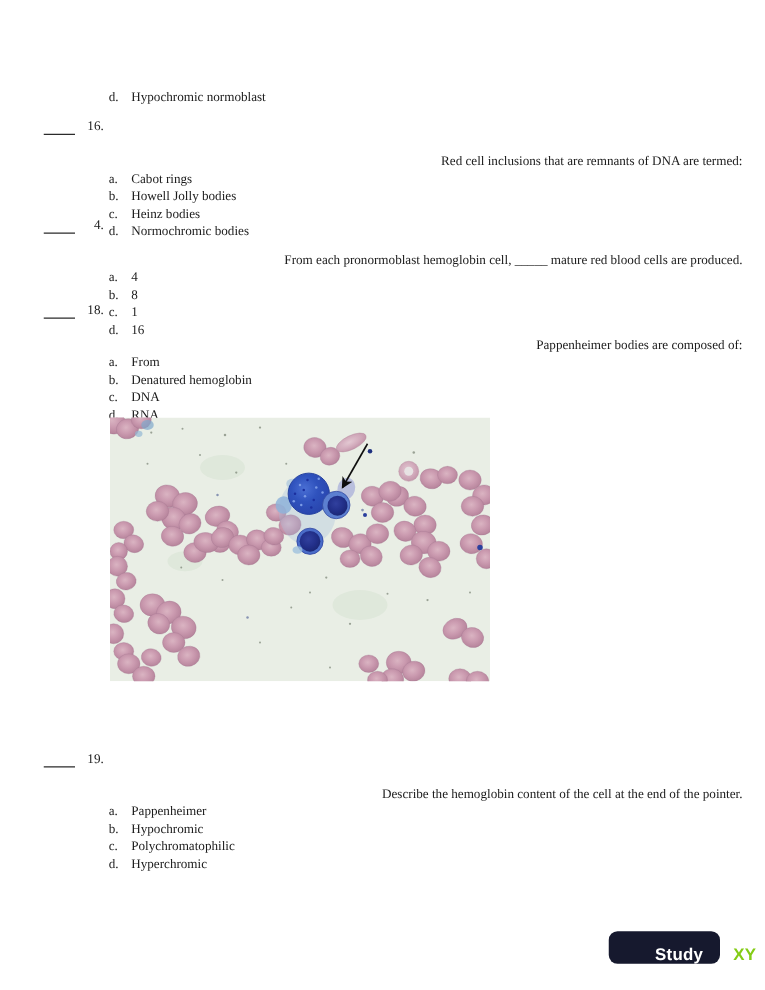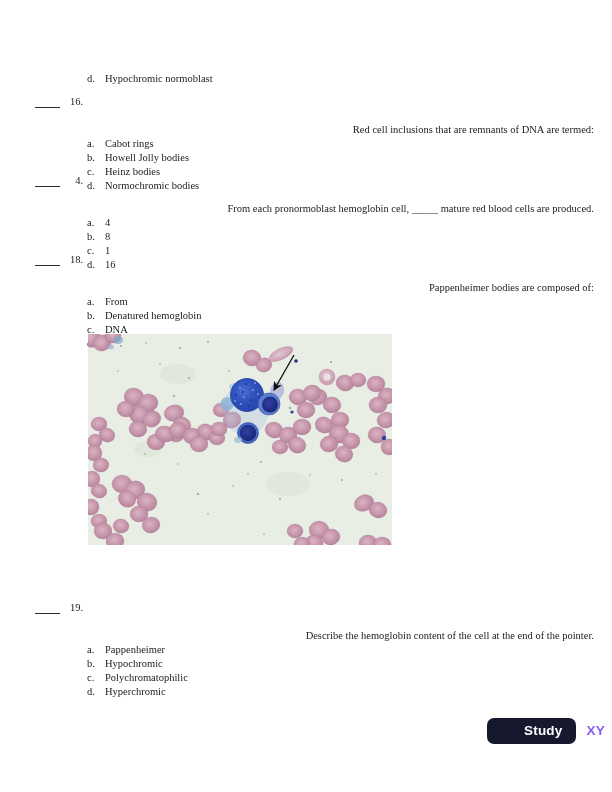--- a/index.html
+++ b/index.html
@@ -8,26 +8,26 @@
         color:#1b1b1b;overflow:hidden;}
   .carryover{position:absolute;left:87px;display:flex;}
   .question{position:absolute;left:35px;right:18px;}
   .q-first{display:flex;align-items:flex-start;text-align:right;}
   .q-blank{flex:0 0 25px;height:12px;border-bottom:1px solid #2b2b2b;margin-right:6px;}
   .q-num{flex:0 0 17px;margin-right:7px;}
   .q-text{flex:1;margin-top:28px;}
   .opt{display:flex;margin-left:52px;}
   .opt-letter{flex:0 0 18px;}
   .figure-wrap{position:absolute;left:88px;top:334px;width:304px;height:211px;}
-  .logo{position:absolute;left:487px;top:718px;width:89px;height:26px;background:#16192e;
-        border-radius:7px;display:flex;align-items:center;box-sizing:border-box;padding-left:8px;
+  .logo{position:absolute;left:487px;top:745px;width:89px;height:26px;background:#16192e;
+        border-radius:7px;display:flex;align-items:flex-end;box-sizing:border-box;padding-left:8px;
         font-family:"Liberation Sans","DejaVu Sans",sans-serif;font-weight:bold;font-size:13.5px;
         letter-spacing:0.2px;gap:24px;}
   .logo .study{color:#ffffff;margin-left:5px;}
-  .logo .xy{color:#8b5cf6;}
+  .logo .xy{color:#84cc16;}
 </style>
 </head>
 <body>
 
 <div class="page">
 
   <div class="carryover" style="top:72px;">
     <span class="opt-letter">d.</span>
     <span>Hypochromic normoblast</span>
   </div>
@@ -73,21 +73,21 @@
     <div class="opt">
       <span class="opt-letter">c.</span>
       <span>1</span>
     </div>
     <div class="opt">
       <span class="opt-letter">d.</span>
       <span>16</span>
     </div>
   </div>
 
-  <div class="question" style="top:253px;">
+  <div class="question" style="top:242px;">
     <div class="q-first">
       <span class="q-blank"></span>
       <span class="q-num">18.</span>
       <span class="q-text">Pappenheimer bodies are composed of:</span>
     </div>
     <div class="opt">
       <span class="opt-letter">a.</span>
       <span>From</span>
     </div>
     <div class="opt">

